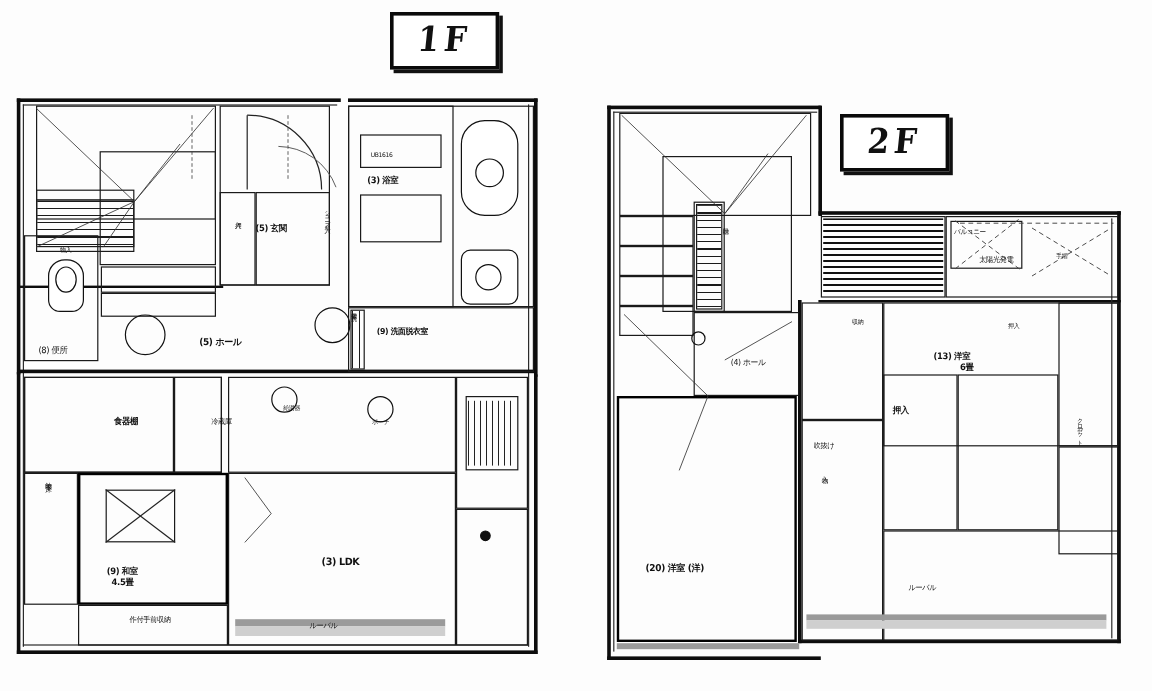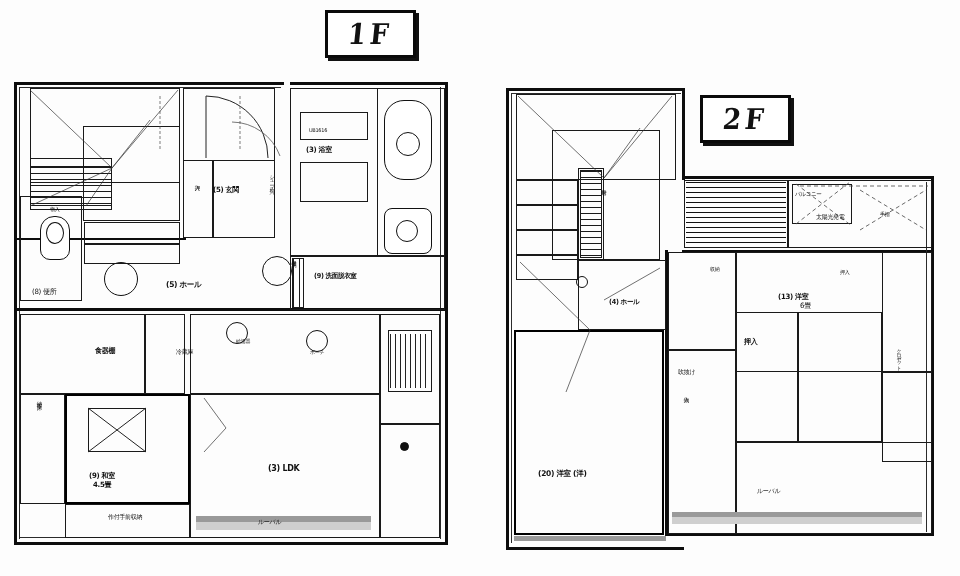--- a/index.html
+++ b/index.html
@@ -246,22 +246,22 @@
       <div class="vlbl" style="left: 268px; top: 172px; font-size: 5px;">シューズ入れ</div>
       <div class="vlbl" style="left: 290px; top: 258px; font-size: 5px;">洗濯機</div>
       <div class="lbl" style="left: 309px; top: 126px; font-size: 5px;">UB1616</div>
       <div class="lbl" style="left: 236px; top: 337px; font-size: 5px;">給湯器</div>
       <div class="lbl" style="left: 310px; top: 348px; font-size: 5px;">ポーチ</div>
       <div class="lbl" style="left: 50px; top: 205px; font-size: 5px;">物入</div>
     </div>
   <div id="labels-2f">
       <div class="lbl" style="font-weight: bold; left: 538px; top: 470px; font-size: 7.5px;">(20) 洋室 (洋)</div>
       <div class="lbl" style="font-weight: bold; left: 778px; top: 293px; font-size: 7px;">(13) 洋室</div>
-      <div class="lbl" style="font-weight: normal; left: 800px; top: 302px; font-size: 7px;">6畳</div>
-      <div class="lbl" style="font-weight: bold; left: 609px; top: 298px; font-size: 6.5px;">(4) ホール</div>
+      <div class="lbl" style="font-weight: bold; left: 800px; top: 302px; font-size: 7px;">6畳</div>
+      <div class="lbl" style="font-weight: normal; left: 609px; top: 298px; font-size: 6.5px;">(4) ホール</div>
       <div class="lbl" style="left: 816px; top: 213px; font-size: 6px;">太陽光発電</div>
       <div class="lbl" style="left: 795px; top: 190px; font-size: 5.5px;">バルコニー</div>
       <div class="lbl" style="left: 880px; top: 210px; font-size: 5px;">手摺</div>
       <div class="lbl" style="font-weight: bold; left: 744px; top: 338px; font-size: 7px;">押入</div>
       <div class="vlbl" style="left: 683px; top: 393px; font-size: 5.5px;">物入</div>
       <div class="vlbl" style="left: 895px; top: 345px; font-size: 5px;">クローゼット</div>
       <div class="lbl" style="left: 678px; top: 368px; font-size: 6px;">吹抜け</div>
       <div class="lbl" style="left: 757px; top: 487px; font-size: 6px;">ルーバル</div>
       <div class="vlbl" style="left: 600px; top: 186px; font-size: 5px;">階段</div>
       <div class="lbl" style="left: 710px; top: 265px; font-size: 5px;">収納</div>

